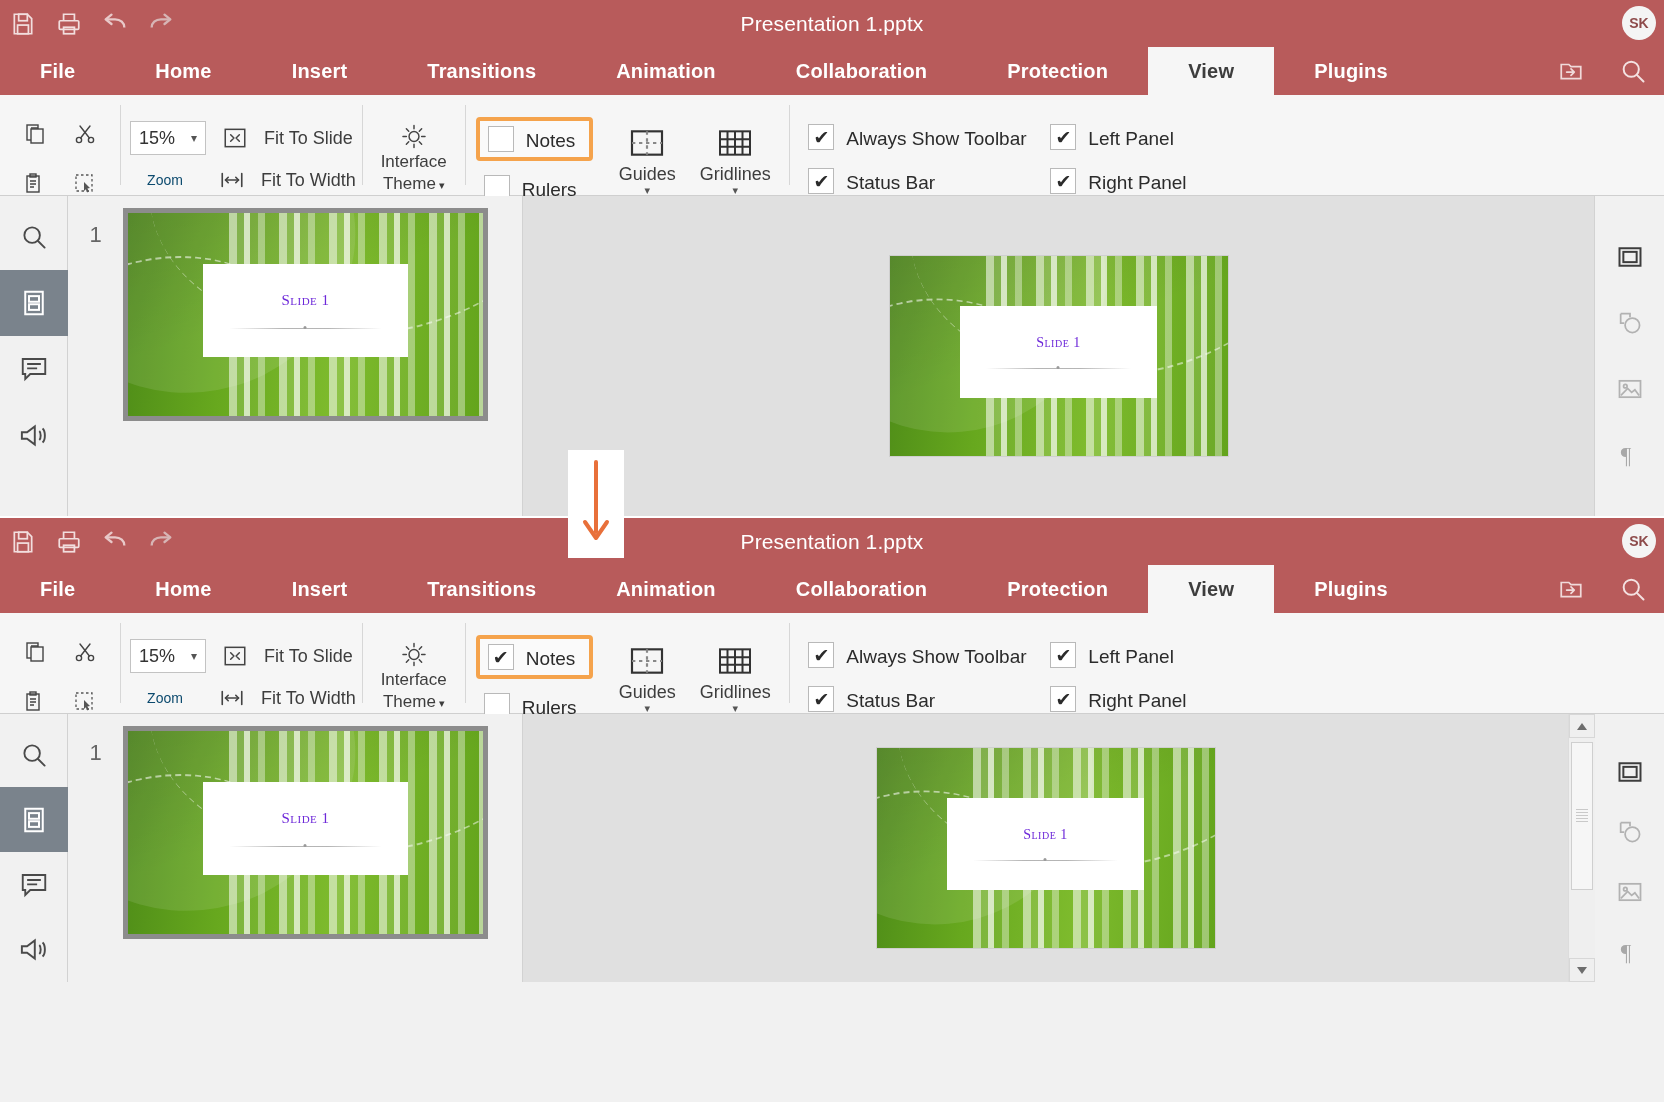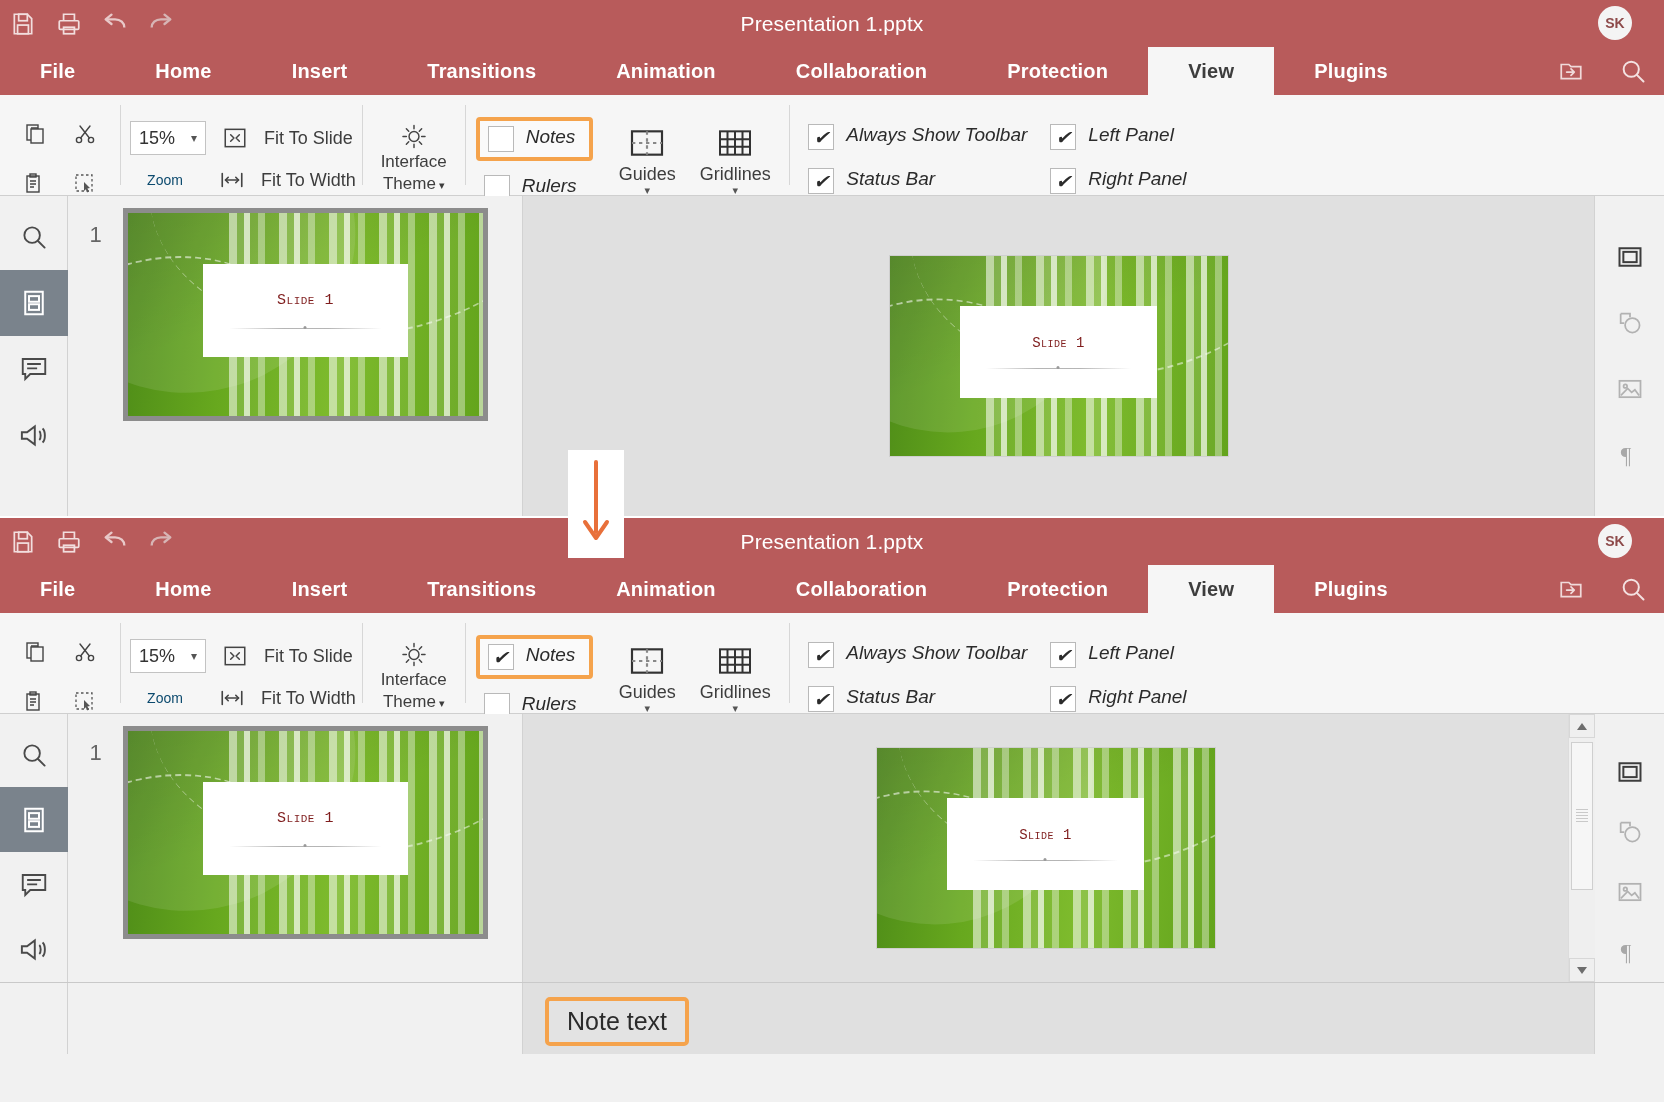--- a/index.html
+++ b/index.html
@@ -20,21 +20,21 @@
     display:flex; align-items:center;
   }
   .tb-icon{ width:46px; height:46px; display:flex; align-items:center; justify-content:center; }
   .tb-icon svg{ display:block; }
   .doc-title{
     position:absolute; left:0; right:0; top:0; height:47px;
     display:flex; align-items:center; justify-content:center;
     color:#fff; font-size:21px; letter-spacing:.1px; pointer-events:none;
   }
   .avatar{
-    position:absolute; right:32px; top:6px;
+    position:absolute; right:8px; top:6px;
     width:34px; height:34px; border-radius:50%;
     background:#f4f4f4; color:#8d4a4a;
     display:flex; align-items:center; justify-content:center;
     font-size:14px; font-weight:bold;
   }
 
   
   .tabbar{ position:relative; height:48px; background:#b85b5b; display:flex; align-items:stretch; }
   .tab{
     display:flex; align-items:center; padding:0 40px;
@@ -66,21 +66,21 @@
   .zoom-label{ width:76px; text-align:center; font-size:14px; color:#0c4a6e; }
   .btnlabel{ font-size:18px; color:#3d3d3d; white-space:nowrap; }
 
   
   .themegroup{ display:flex; flex-direction:column; align-items:center; justify-content:center; width:102px; gap:2px; }
   .themegroup .lbl{ font-size:17px; color:#3d3d3d; line-height:20px; text-align:center; }
   .themegroup .caret{ font-size:11px; }
 
   
   .chkstack{ display:flex; flex-direction:column; justify-content:center; gap:14px; }
-  .chkrow{ display:flex; align-items:flex-start; gap:12px;font-style:italic; }
+  .chkrow{ display:flex; align-items:flex-end; gap:12px; }
   .chkbox{
     width:26px; height:26px; background:#fff; border:1px solid #b9b9b9;
     display:flex; align-items:center; justify-content:center; flex:0 0 auto;
   }
   .chkbox .tick{ font-size:19px; line-height:19px; color:#2b2b2b; }
   .chklabel{ font-size:19px; color:#2b2b2b; white-space:nowrap; }
   .notes-highlight{
     border:4px solid #f5a34c; border-radius:4px;
     padding:5px 14px 5px 8px; background:#fafafa;
     margin-left:4px;
@@ -151,22 +151,22 @@
     position:absolute; left:6%; top:-90%; width:120%; height:150%;
     border-radius:50%; border-bottom:2px dashed rgba(255,255,255,.5);
     transform:rotate(-6deg);
   }
   .art .titlebox{
     position:absolute; left:21%; top:25%; width:58%; height:46%;
     background:#fff;
     display:flex; flex-direction:column; align-items:center; justify-content:center;
   }
   .art .titletext{
-    font-family:Liberation Mono, monospace;
-    font-variant:small-caps; color:#7f1d1d; letter-spacing:.5px;text-align:right;
+    font-family:Liberation Serif, serif;
+    font-variant:small-caps; color:#6d28d9; letter-spacing:.5px;text-align:right;
   }
   .art .titlerule{
     margin-top:9%; width:74%; height:1px;
     background:linear-gradient(90deg, rgba(0,0,0,0) 0%, rgba(120,120,120,.55) 35%, rgba(120,120,120,.55) 65%, rgba(0,0,0,0) 100%);
     position:relative;
   }
   .art .titlerule::after{
     content:""; position:absolute; left:50%; top:-2px; width:3px; height:3px;
     background:#9a9a9a; border-radius:50%; transform:translateX(-50%);
   }
@@ -809,28 +809,20 @@
           </svg>
         </div>
         <div class="rb-item">
           <svg width="28" height="28" viewBox="0 0 24 24" fill="#a8a8a8">
             <text x="4" y="19" font-family="Liberation Serif, serif" font-size="20">¶</text>
           </svg>
         </div>
       </div>
     </div>
 
-    <div class="notespane" style="height:72px;">
-      <div class="notes-left-pad"></div>
-      <div class="notes-thumb-pad"></div>
-      <div class="notes-body">
-        <span class="note-text-hl">Note text</span>
-      </div>
-      <div class="notes-right-pad"></div>
-    </div>
   </div>
 
   <div class="arrow-callout">
     <svg width="30" height="92" viewBox="0 0 30 92">
       <path d="M15 4 V74" stroke="#e8703a" stroke-width="4" stroke-linecap="round" fill="none"></path>
       <path d="M4 64 L15 80 L26 64" stroke="#e8703a" stroke-width="4" fill="none" stroke-linecap="round" stroke-linejoin="round"></path>
     </svg>
   </div>
 
 </div>

